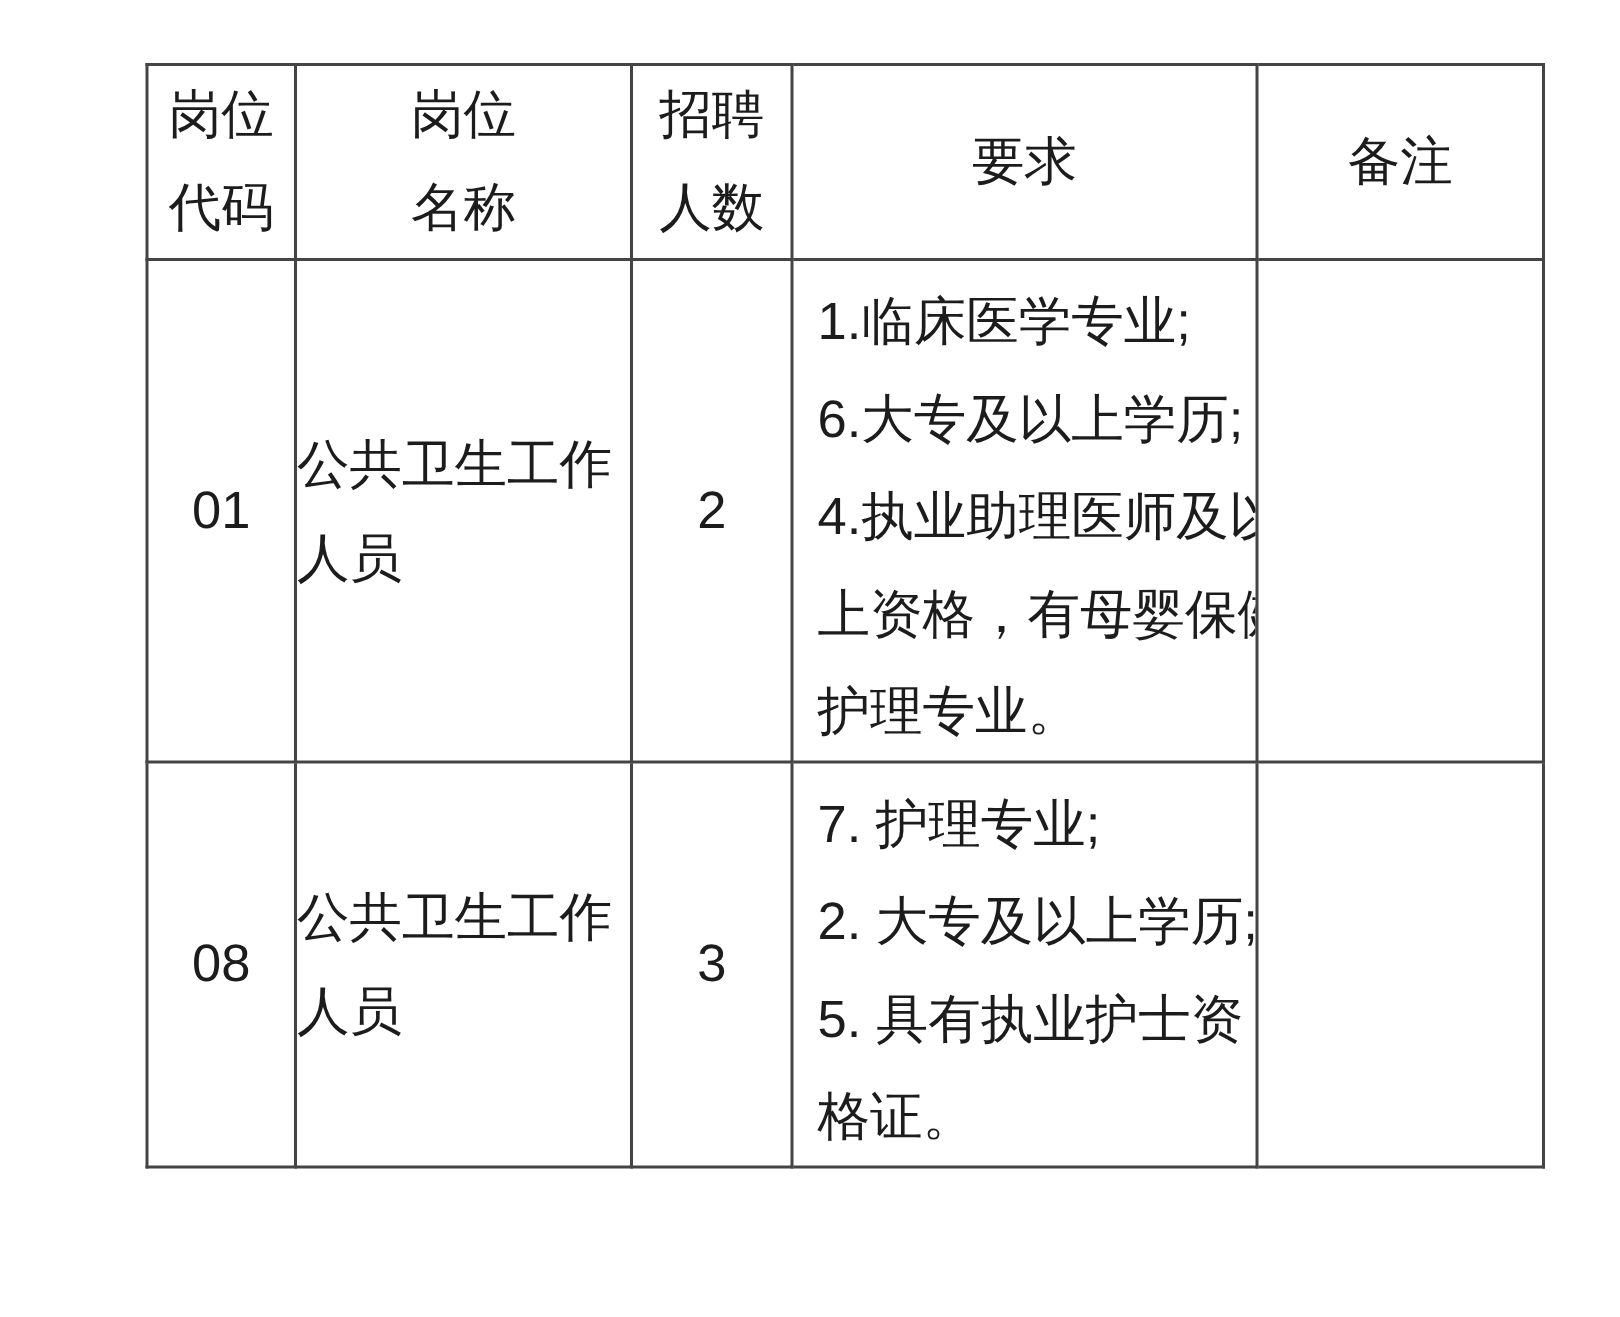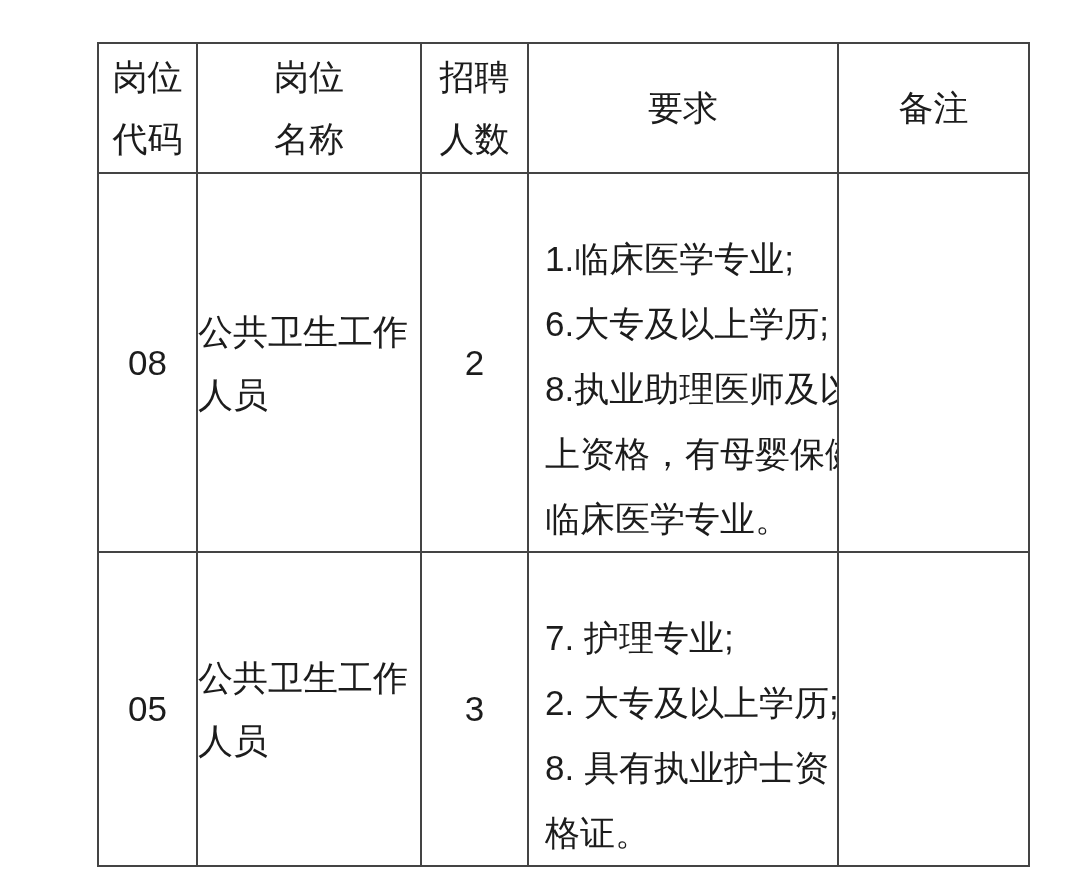--- a/index.html
+++ b/index.html
@@ -54,21 +54,20 @@
     display: block;
     text-align: left;
     line-height: 63px;
   }
   .req-cell {
     text-align: left;
     vertical-align: middle;
   }
   .req-inner {
     padding: 8px 6px 0 16px;
-    margin-top: 44px;
   }
   .reqline {
     display: block;
     line-height: 65px;
     white-space: nowrap;
   }
 </style>
 </head>
 <body>
 
@@ -97,59 +96,59 @@
       <th>
         <span class="hline">要求</span>
       </th>
       <th>
         <span class="hline">备注</span>
       </th>
     </tr>
 
     <tr class="r-1">
       <td class="cell-center">
-        <span>08</span>
+        <span>01</span>
       </td>
       <td>
         <span class="nameline">公共卫生工作</span>
         <span class="nameline">人员</span>
       </td>
       <td class="cell-center">
         <span>2</span>
       </td>
       <td class="req-cell">
         <div class="req-inner">
           <span class="reqline">1.临床医学专业;</span>
           <span class="reqline">6.大专及以上学历;</span>
-          <span class="reqline">8.执业助理医师及以</span>
+          <span class="reqline">4.执业助理医师及以</span>
           <span class="reqline">上资格，有母婴保健</span>
-          <span class="reqline">临床医学专业。</span>
+          <span class="reqline">护理专业。</span>
         </div>
       </td>
       <td>
         <span></span>
       </td>
     </tr>
 
     <tr class="r-2">
       <td class="cell-center">
-        <span>05</span>
+        <span>08</span>
       </td>
       <td>
         <span class="nameline">公共卫生工作</span>
         <span class="nameline">人员</span>
       </td>
       <td class="cell-center">
         <span>3</span>
       </td>
       <td class="req-cell">
         <div class="req-inner">
           <span class="reqline">7. 护理专业;</span>
           <span class="reqline">2. 大专及以上学历;</span>
-          <span class="reqline">8. 具有执业护士资</span>
+          <span class="reqline">5. 具有执业护士资</span>
           <span class="reqline">格证。</span>
         </div>
       </td>
       <td>
         <span></span>
       </td>
     </tr>
   </tbody>
 </table>
 

